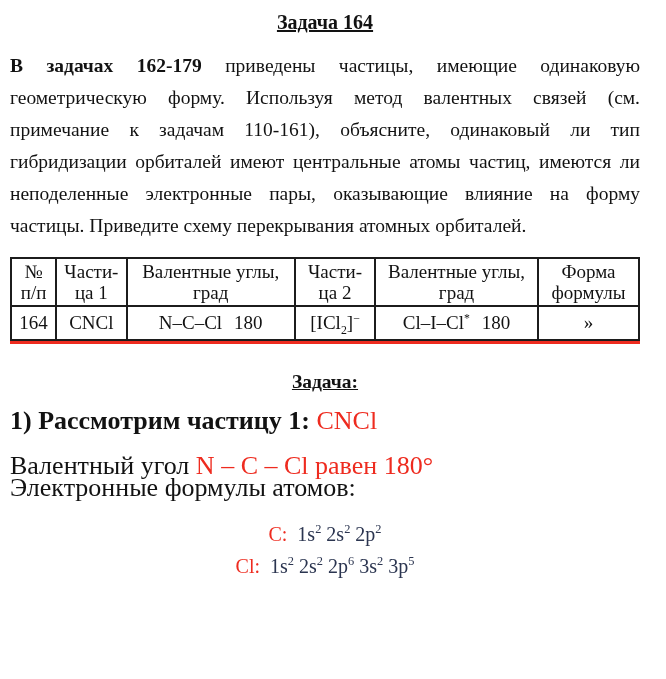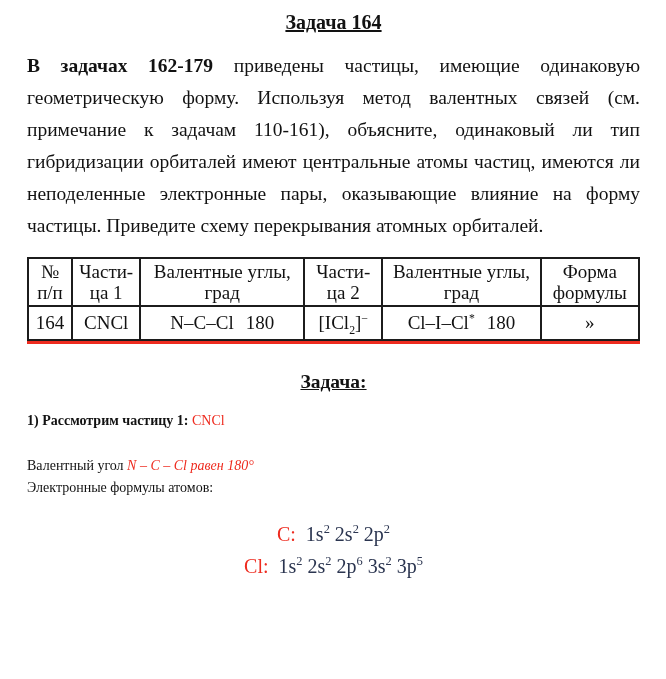--- a/index.html
+++ b/index.html
@@ -8,21 +8,21 @@
     --ink:#121212;
     --border:#1c1c1c;
   }
   *{box-sizing:border-box;}
   html,body{margin:0;padding:0;background:#ffffff;}
   body{
     width:666px;height:679px;overflow:hidden;
     font-family:"Liberation Serif","DejaVu Serif",serif;
     color:var(--ink);
   }
-  .page{padding:10px 26px 0 27px;}
+  .page{padding:10px 26px 0 10px;}
 
   .title{
     margin:0;text-align:center;
     font-size:20px;font-weight:bold;line-height:24px;
     text-decoration:underline;
   }
 
   .intro{
     margin:16px 0 0;
     font-size:19.5px;line-height:32px;
@@ -47,21 +47,21 @@
   .red-line{height:3px;background:var(--red);margin-top:0px;}
 
   sup{font-size:0.62em;vertical-align:super;line-height:0;}
   sub{font-size:0.62em;vertical-align:sub;line-height:0;}
 
   .solution-heading{
     margin:27px 0 0;text-align:center;
     font-size:19.5px;font-weight:bold;line-height:22px;
     text-decoration:underline;
   }
-  .sol-line{margin:0;font-size:14px;line-height:22px;}
+  .sol-line{margin:0;font-size:26px;line-height:22px;}
   .sol-line.first{margin-top:17px;}
   .sol-line.second{margin-top:23px;}
   .sol-line.third{}
   .formulas{margin-top:19px;text-align:center;color:var(--formula);}
   .formula-line{font-size:20px;line-height:32px;}
 </style>
 </head>
 <body>
 
 <div class="page">
@@ -117,21 +117,21 @@
         </tr>
       </tbody>
     </table>
     <div class="red-line"></div>
   </div>
 
   <h2 class="solution-heading">Задача:</h2>
 
   <p class="sol-line first"><span style="font-weight: bold;">1) Рассмотрим частицу 1: </span><span style="color: rgb(238, 43, 31);">CNCl</span></p>
 
-  <p class="sol-line second"><span>Валентный угол </span><span style="color: rgb(238, 43, 31); font-style: italic;">N – C – Cl равен 180°</span></p>
+  <p class="sol-line second"><span>Валентный угол </span><span style="color: rgb(238, 43, 31);">N – C – Cl равен 180°</span></p>
 
   <p class="sol-line third">Электронные формулы атомов:</p>
 
   <div class="formulas">
     <div class="formula-line"><span style="color: rgb(238, 43, 31);">C:</span><span>&nbsp;&nbsp;1s</span><sup>2</sup><span> 2s</span><sup>2</sup><span> 2p</span><sup>2</sup></div>
     <div class="formula-line"><span style="color: rgb(238, 43, 31);">Cl:</span><span>&nbsp;&nbsp;1s</span><sup>2</sup><span> 2s</span><sup>2</sup><span> 2p</span><sup>6</sup><span> 3s</span><sup>2</sup><span> 3p</span><sup>5</sup></div>
   </div>
 
 </div>
 

